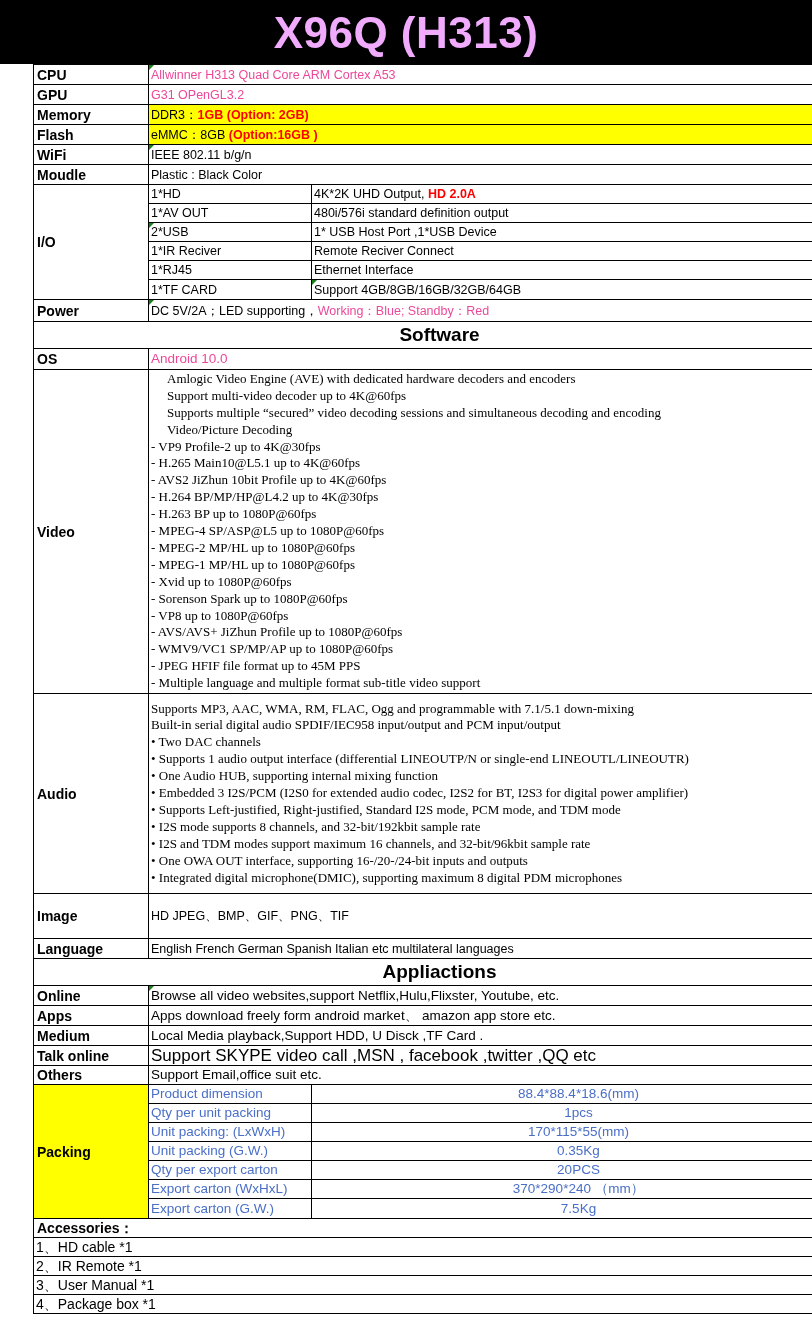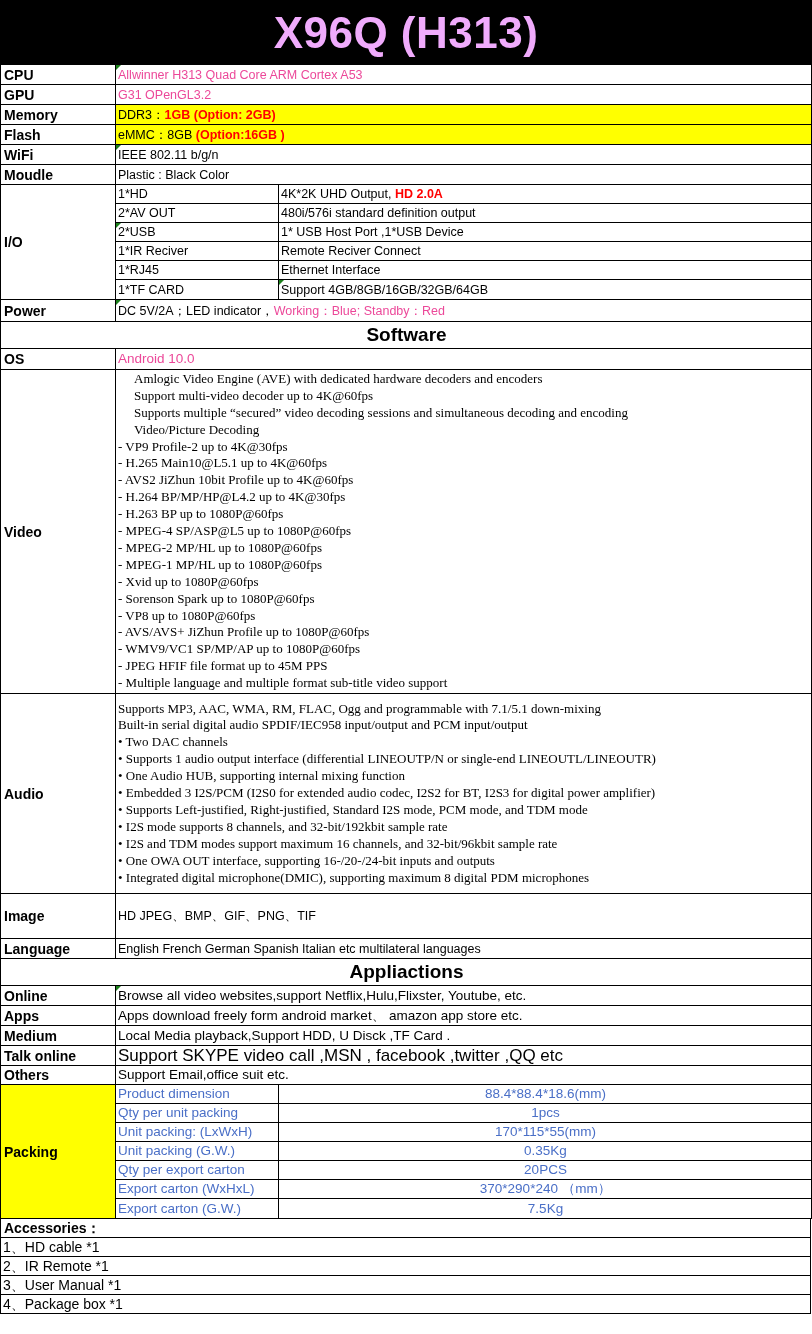--- a/index.html
+++ b/index.html
@@ -3,21 +3,21 @@
 <meta charset="utf-8">
 <style>
   * { box-sizing: border-box; margin: 0; padding: 0; }
   html, body { width: 812px; height: 1334px; background: #ffffff; overflow: hidden; }
   body { font-family: "Liberation Sans", sans-serif; color: #000; position: relative; }
   .title-bar {
     position: absolute; left: 0; top: 0; width: 812px; height: 64px;
     background: #000; color: #f0abfc; text-align: center;
     font-weight: bold; font-size: 44px; line-height: 66px; letter-spacing: 0.5px;
   }
-  .sheet { position: absolute; left: 0; top: 64px; width: 811px; }
+  .sheet { position: absolute; left: 0; top: 64px; width: 811px; padding-left: 33px; }
   table { border-collapse: collapse; width: 811px; table-layout: fixed; }
   td {
     border: 1.5px solid #000; padding: 0 1px 0 2px; font-size: 12.5px; line-height: 16px;
     vertical-align: middle; white-space: nowrap; overflow: hidden;
   }
   td.label { font-weight: bold; font-size: 14px; padding-left: 3px; }
   td.hl { background: #ffff00; }
   .red { color: #ec4899; }
   .redb { color: #ff0000; font-weight: bold; }
   .blue { color: #4a6fc7; }
@@ -71,21 +71,21 @@
     <td class="label">Moudle</td>
     <td colspan="2">Plastic : Black  Color</td>
   </tr>
 
   <tr style="height:19px">
     <td rowspan="6" class="label">I/O</td>
     <td>1*HD</td>
     <td><span>4K*2K UHD Output, </span><span class="redb">HD 2.0A</span></td>
   </tr>
   <tr style="height:19px">
-    <td>2*AV OUT</td>
+    <td>1*AV OUT</td>
     <td>480i/576i standard definition output</td>
   </tr>
   <tr style="height:19px">
     <td class="mark">2*USB</td>
     <td>1* USB Host Port ,1*USB Device</td>
   </tr>
   <tr style="height:19px">
     <td>1*IR Reciver</td>
     <td>Remote Reciver Connect</td>
   </tr>
@@ -93,21 +93,21 @@
     <td>1*RJ45</td>
     <td>Ethernet Interface</td>
   </tr>
   <tr style="height:20px">
     <td>1*TF CARD</td>
     <td class="mark"> Support 4GB/8GB/16GB/32GB/64GB</td>
   </tr>
 
   <tr style="height:22px">
     <td class="label">Power</td>
-    <td colspan="2" class="mark"><span>DC 5V/2A；LED indicator，</span><span class="red">Working：Blue; Standby：Red</span></td>
+    <td colspan="2" class="mark"><span>DC 5V/2A；LED supporting，</span><span class="red">Working：Blue; Standby：Red</span></td>
   </tr>
 
   <tr>
     <td colspan="3" class="section">Software</td>
   </tr>
   <tr style="height:21px">
     <td class="label">OS</td>
     <td colspan="2" class="red" style="font-size:13.5px">Android 10.0</td>
   </tr>
   <tr style="height:324px">

